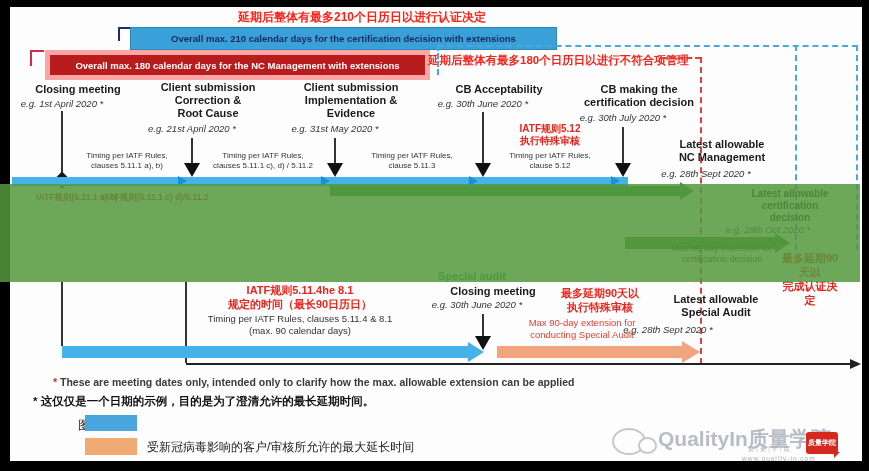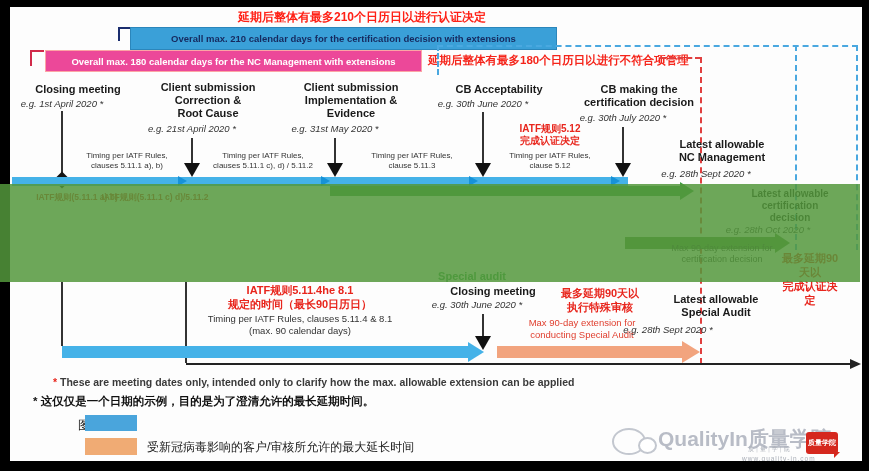--- a/index.html
+++ b/index.html
@@ -31,21 +31,21 @@
 <div id="stage">
 
   <div class="a cx bold red" style="left:362px;top:9px;font-size:12px;color:#ff2015;">延期后整体有最多210个日历日以进行认证决定</div>
 
   <div class="a" style="left:118px;top:27px;width:14px;height:12px;border-left:2px solid #1b2d6e;border-top:2px solid #1b2d6e;"></div>
   <div class="a banner" style="left:130px;top:27px;width:425px;height:21px;background:#3aa0d8;border:1px solid #2b86bb;">
     <span class="bold" style="font-size:9.5px;color:#16295e;">Overall max. 210 calendar days for the certification decision with extensions</span>
   </div>
 
   <div class="a" style="left:30px;top:50px;width:12px;height:14px;border-left:2px solid #d12a4a;border-top:2px solid #d12a4a;"></div>
-  <div class="a banner" style="left:45px;top:50px;width:375px;height:20px;background:#ec4899;border:1px solid #fca5a5;">
+  <div class="a banner" style="left:45px;top:50px;width:375px;height:20px;background:#b91c1c;border:5px solid #fca5a5;">
     <span class="bold" style="font-size:9.5px;color:#ffffff;">Overall max. 180 calendar days for the NC Management with extensions</span>
   </div>
 
   <div class="a bold" style="left:428px;top:53px;font-size:11.5px;color:#f5241a;white-space:nowrap;">延期后整体有最多180个日历日以进行不符合项管理</div>
 
   <div class="a dash-h" style="left:437px;top:45px;width:421px;border-color:#4aa8e0;"></div>
   <div class="a dash-v" style="left:437px;top:45px;height:30px;border-color:#4aa8e0;"></div>
   <div class="a dash-v" style="left:795px;top:45px;height:205px;border-color:#4aa8e0;"></div>
   <div class="a dash-v" style="left:856px;top:45px;height:205px;border-color:#4aa8e0;"></div>
   <div class="a dash-h" style="left:660px;top:57px;width:41px;border-color:#e04040;"></div>
@@ -85,21 +85,21 @@
 NC Management</div>
   <div class="a cx it date" style="left:706px;top:168px;">e.g. 28th Sept 2020 *</div>
 
   <div class="a cx timing" style="left:127px;top:151px;">Timing per IATF Rules,
 clauses 5.11.1 a), b)</div>
   <div class="a cx timing" style="left:263px;top:151px;">Timing per IATF Rules,
 clauses 5.11.1 c), d) / 5.11.2</div>
   <div class="a cx timing" style="left:412px;top:151px;">Timing per IATF Rules,
 clause 5.11.3</div>
   <div class="a cx bold" style="left:550px;top:123px;font-size:10px;line-height:12px;color:#e8251c;">IATF规则5.12
-完成认证决定</div>
+执行特殊审核</div>
   <div class="a cx timing" style="left:550px;top:151px;">Timing per IATF Rules,
 clause 5.12</div>
 
   <div class="a" style="left:12px;top:177px;width:616px;height:9px;background:#45b2e8;"></div>
   <div class="a chev" style="left:178px;top:176px;"></div>
   <div class="a chev" style="left:321px;top:176px;"></div>
   <div class="a chev" style="left:469px;top:176px;"></div>
   <div class="a chev" style="left:611px;top:176px;"></div>
 
   <div class="a cx bold" style="left:77px;top:192px;font-size:8.5px;color:#d93025;">IATF规则(5.11.1 a) b)</div>

